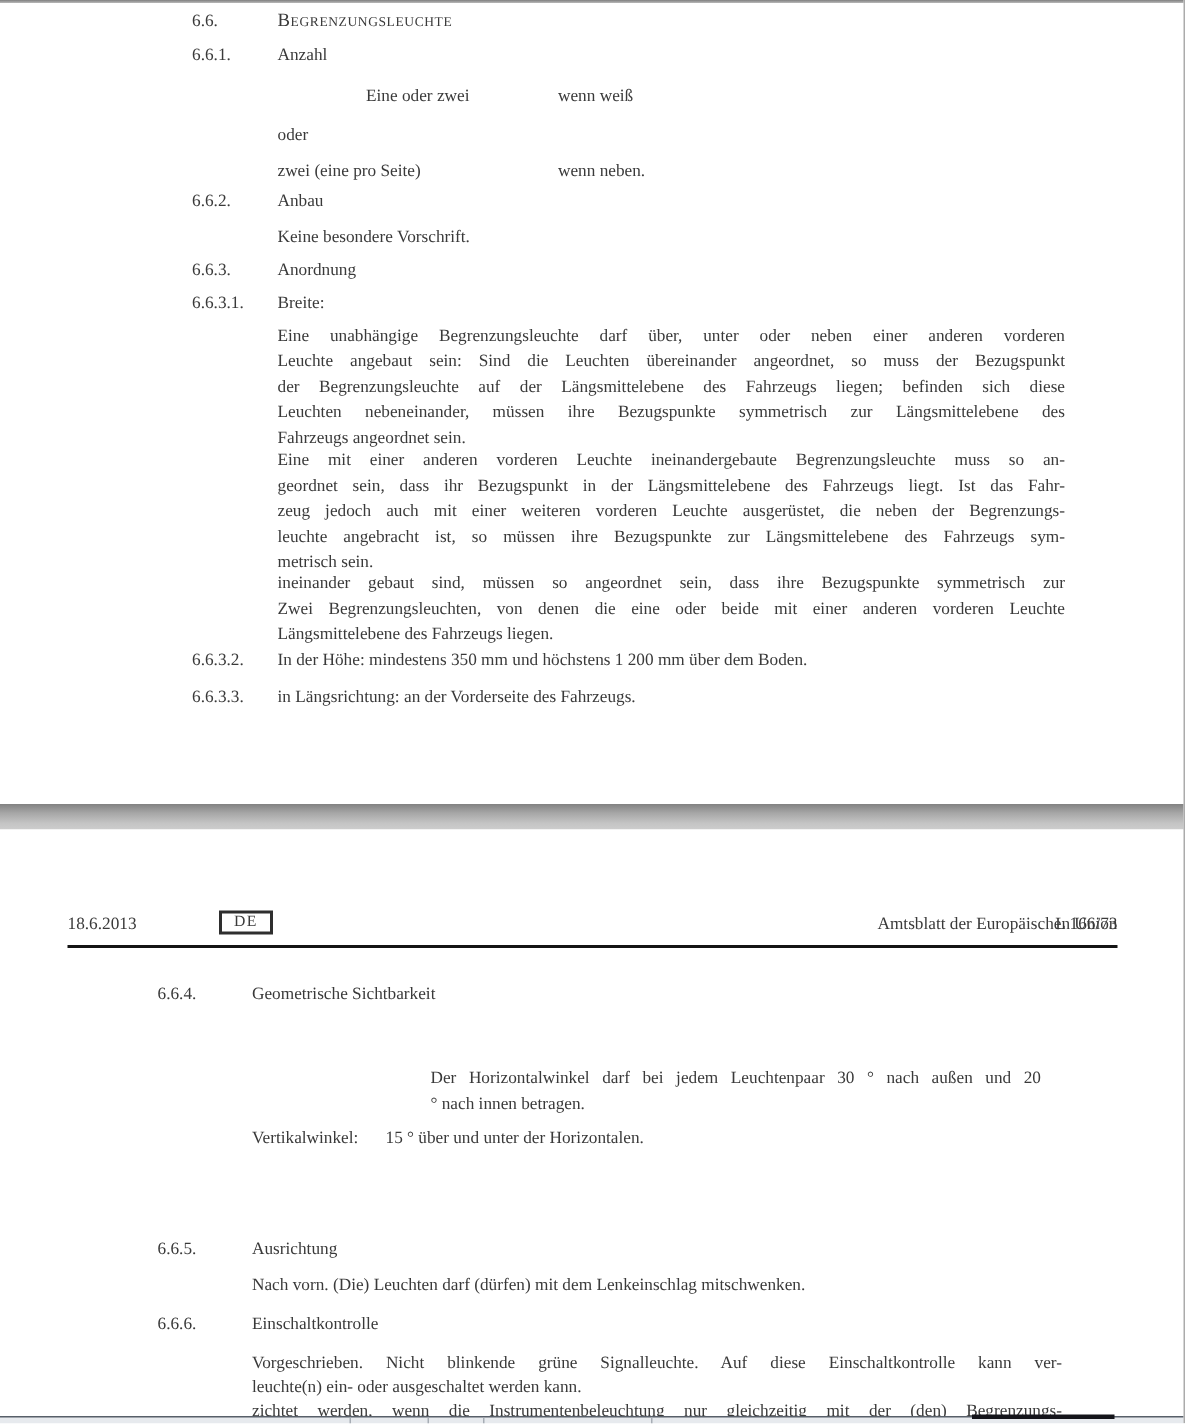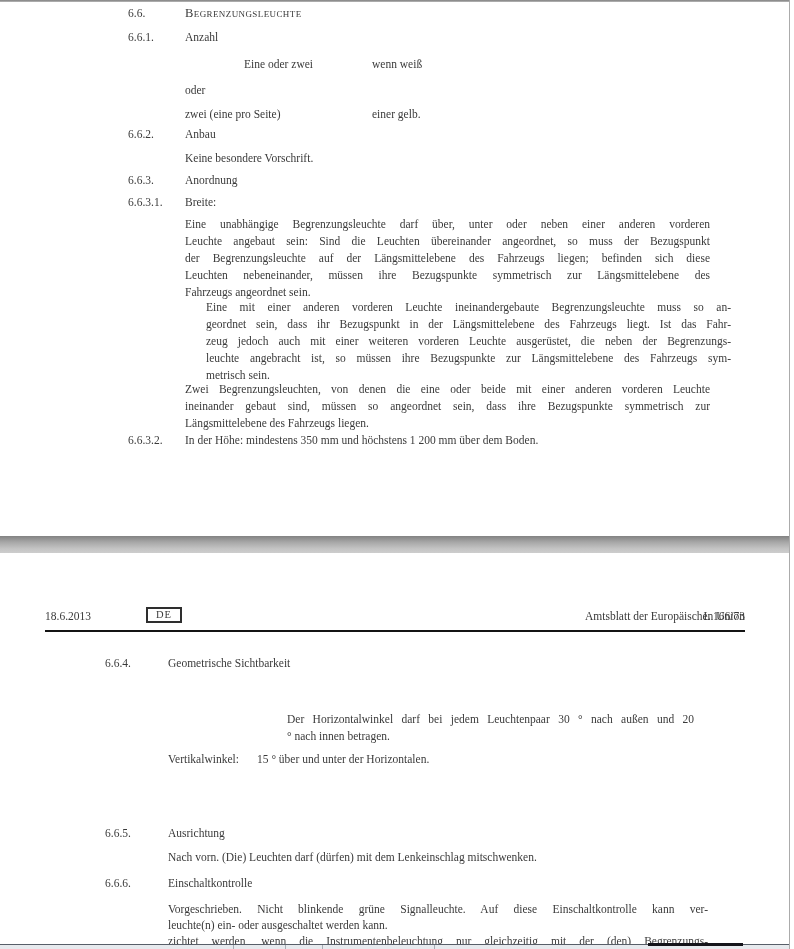--- a/index.html
+++ b/index.html
@@ -61,21 +61,21 @@
 
     <div class="sec" style="left:185px; top:56px;text-align:center;">
       <span class="colL">Eine oder zwei</span><span>wenn weiß</span>
     </div>
 
     <div class="sec" style="left:185px; top:82px;">
       <span>oder</span>
     </div>
 
     <div class="sec" style="left:185px; top:106px;">
-      <span class="colL">zwei (eine pro Seite)</span><span>einer gelb.</span>
+      <span class="colL">zwei (eine pro Seite)</span><span>wenn neben.</span>
     </div>
 
     <div class="sec" style="left:128px; top:126px;">
       <span class="num">6.6.2.</span><span>Anbau</span>
     </div>
 
     <div class="sec" style="left:185px; top:150px;">
       <span>Keine besondere Vorschrift.</span>
     </div>
 
@@ -88,38 +88,41 @@
     </div>
 
     <div class="para" style="left:185px; top:214px; width:525px;">
       <div class="jl">Eine unabhängige Begrenzungsleuchte darf über, unter oder neben einer anderen vorderen</div>
       <div class="jl">Leuchte angebaut sein: Sind die Leuchten übereinander angeordnet, so muss der Bezugspunkt</div>
       <div class="jl">der Begrenzungsleuchte auf der Längsmittelebene des Fahrzeugs liegen; befinden sich diese</div>
       <div class="jl">Leuchten nebeneinander, müssen ihre Bezugspunkte symmetrisch zur Längsmittelebene des</div>
       <div class="jl last">Fahrzeugs angeordnet sein.</div>
     </div>
 
-    <div class="para" style="left:185px; top:297px; width:525px;margin-left:21px;">
+    <div class="para" style="left:185px; top:297px; width:525px;">
       <div class="jl">Eine mit einer anderen vorderen Leuchte ineinandergebaute Begrenzungsleuchte muss so an-</div>
       <div class="jl">geordnet sein, dass ihr Bezugspunkt in der Längsmittelebene des Fahrzeugs liegt. Ist das Fahr-</div>
       <div class="jl">zeug jedoch auch mit einer weiteren vorderen Leuchte ausgerüstet, die neben der Begrenzungs-</div>
       <div class="jl">leuchte angebracht ist, so müssen ihre Bezugspunkte zur Längsmittelebene des Fahrzeugs sym-</div>
       <div class="jl last">metrisch sein.</div>
     </div>
 
     <div class="para" style="left:185px; top:379px; width:525px;">
+      <div class="jl">ineinander gebaut sind, müssen so angeordnet sein, dass ihre Bezugspunkte symmetrisch zur</div>
       <div class="jl">Zwei Begrenzungsleuchten, von denen die eine oder beide mit einer anderen vorderen Leuchte</div>
-      <div class="jl">ineinander gebaut sind, müssen so angeordnet sein, dass ihre Bezugspunkte symmetrisch zur</div>
       <div class="jl last">Längsmittelebene des Fahrzeugs liegen.</div>
     </div>
 
     <div class="sec" style="left:128px; top:432px;">
       <span class="num">6.6.3.2.</span><span>In der Höhe: mindestens 350 mm und höchstens 1 200 mm über dem Boden.</span>
     </div>
 
+    <div class="sec" style="left:128px; top:457px;">
+      <span class="num">6.6.3.3.</span><span>in Längsrichtung: an der Vorderseite des Fahrzeugs.</span>
+    </div>
   </div>
 
   <div class="separator"></div>
 
   <div class="page page2">
 
     <div class="hdr" style="left:45px; top:55px; width:700px;">
       <span class="hdr-date">18.6.2013</span>
       <span class="debox">DE</span>
       <span class="hdr-center">Amtsblatt der Europäischen Union</span>

